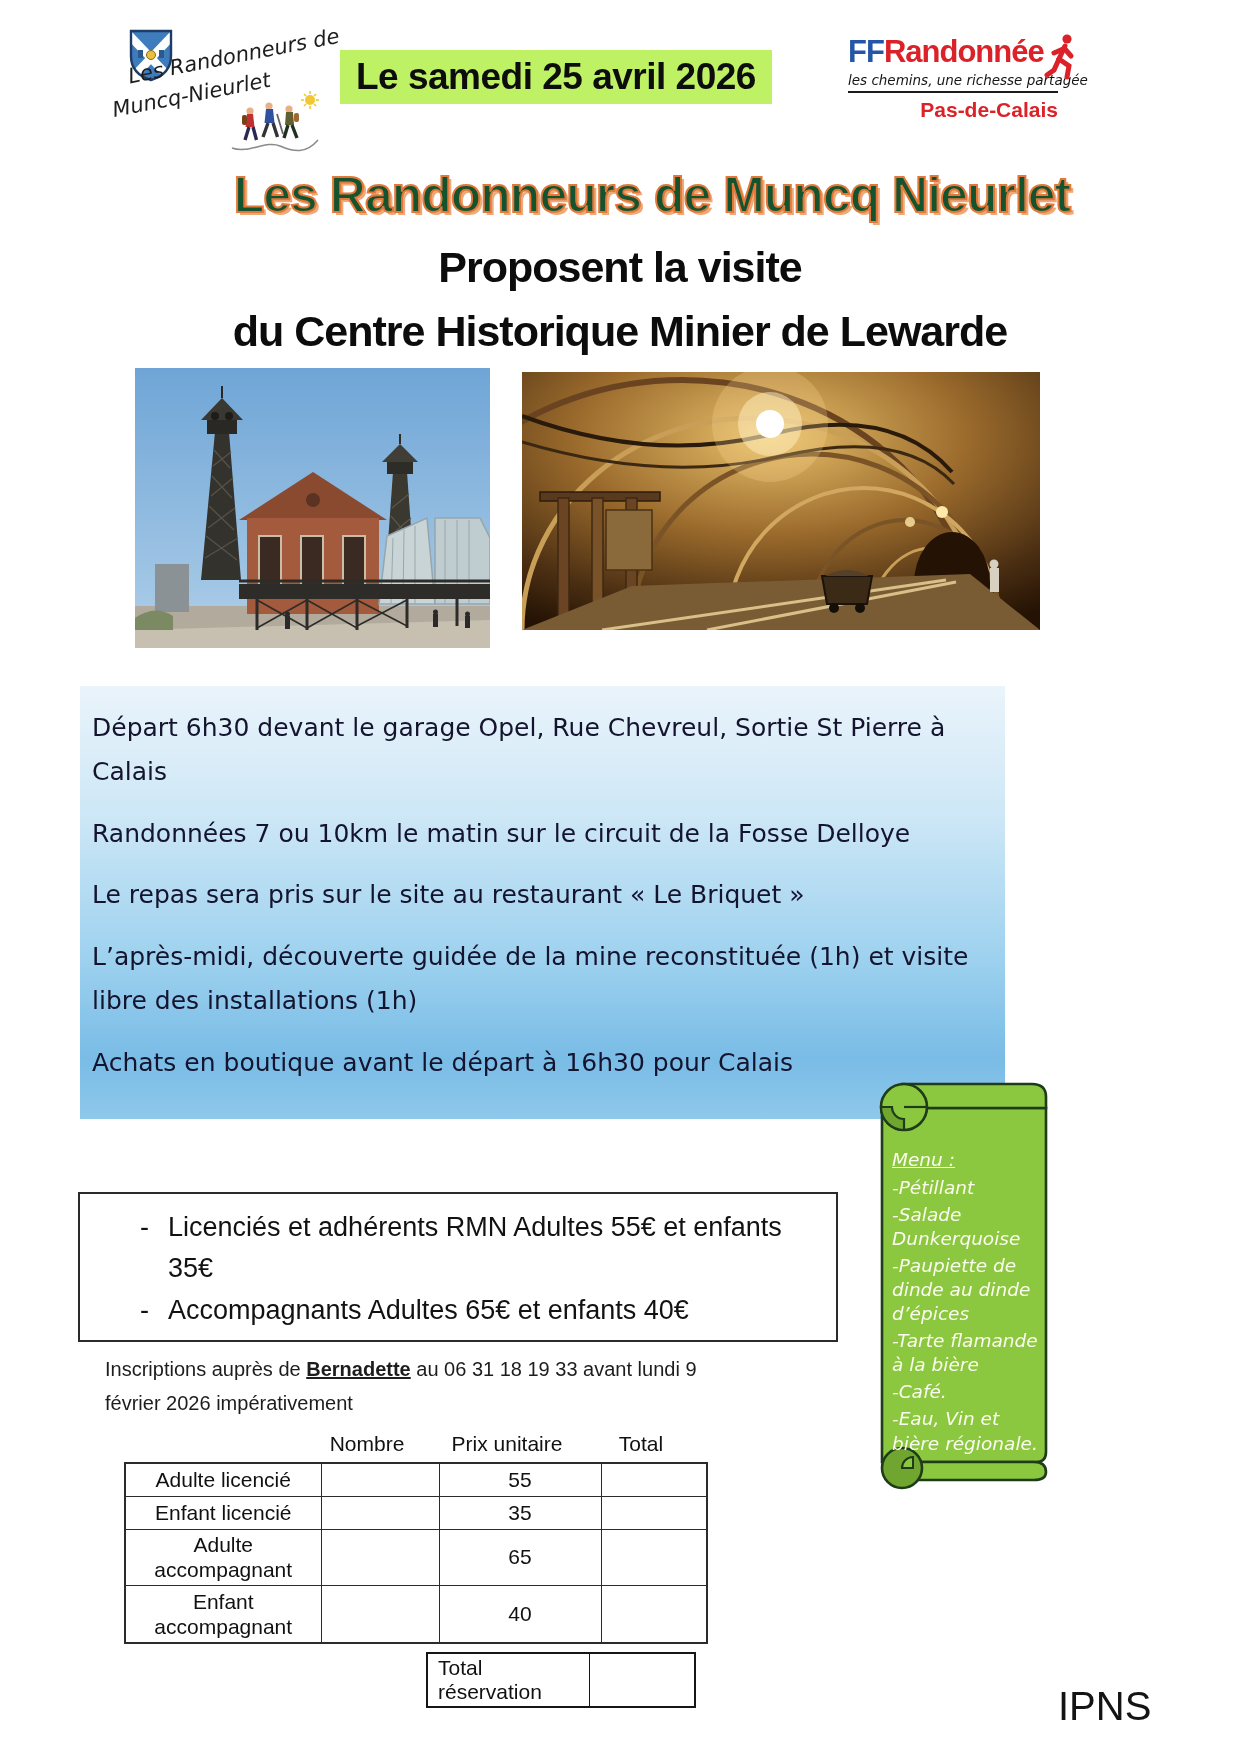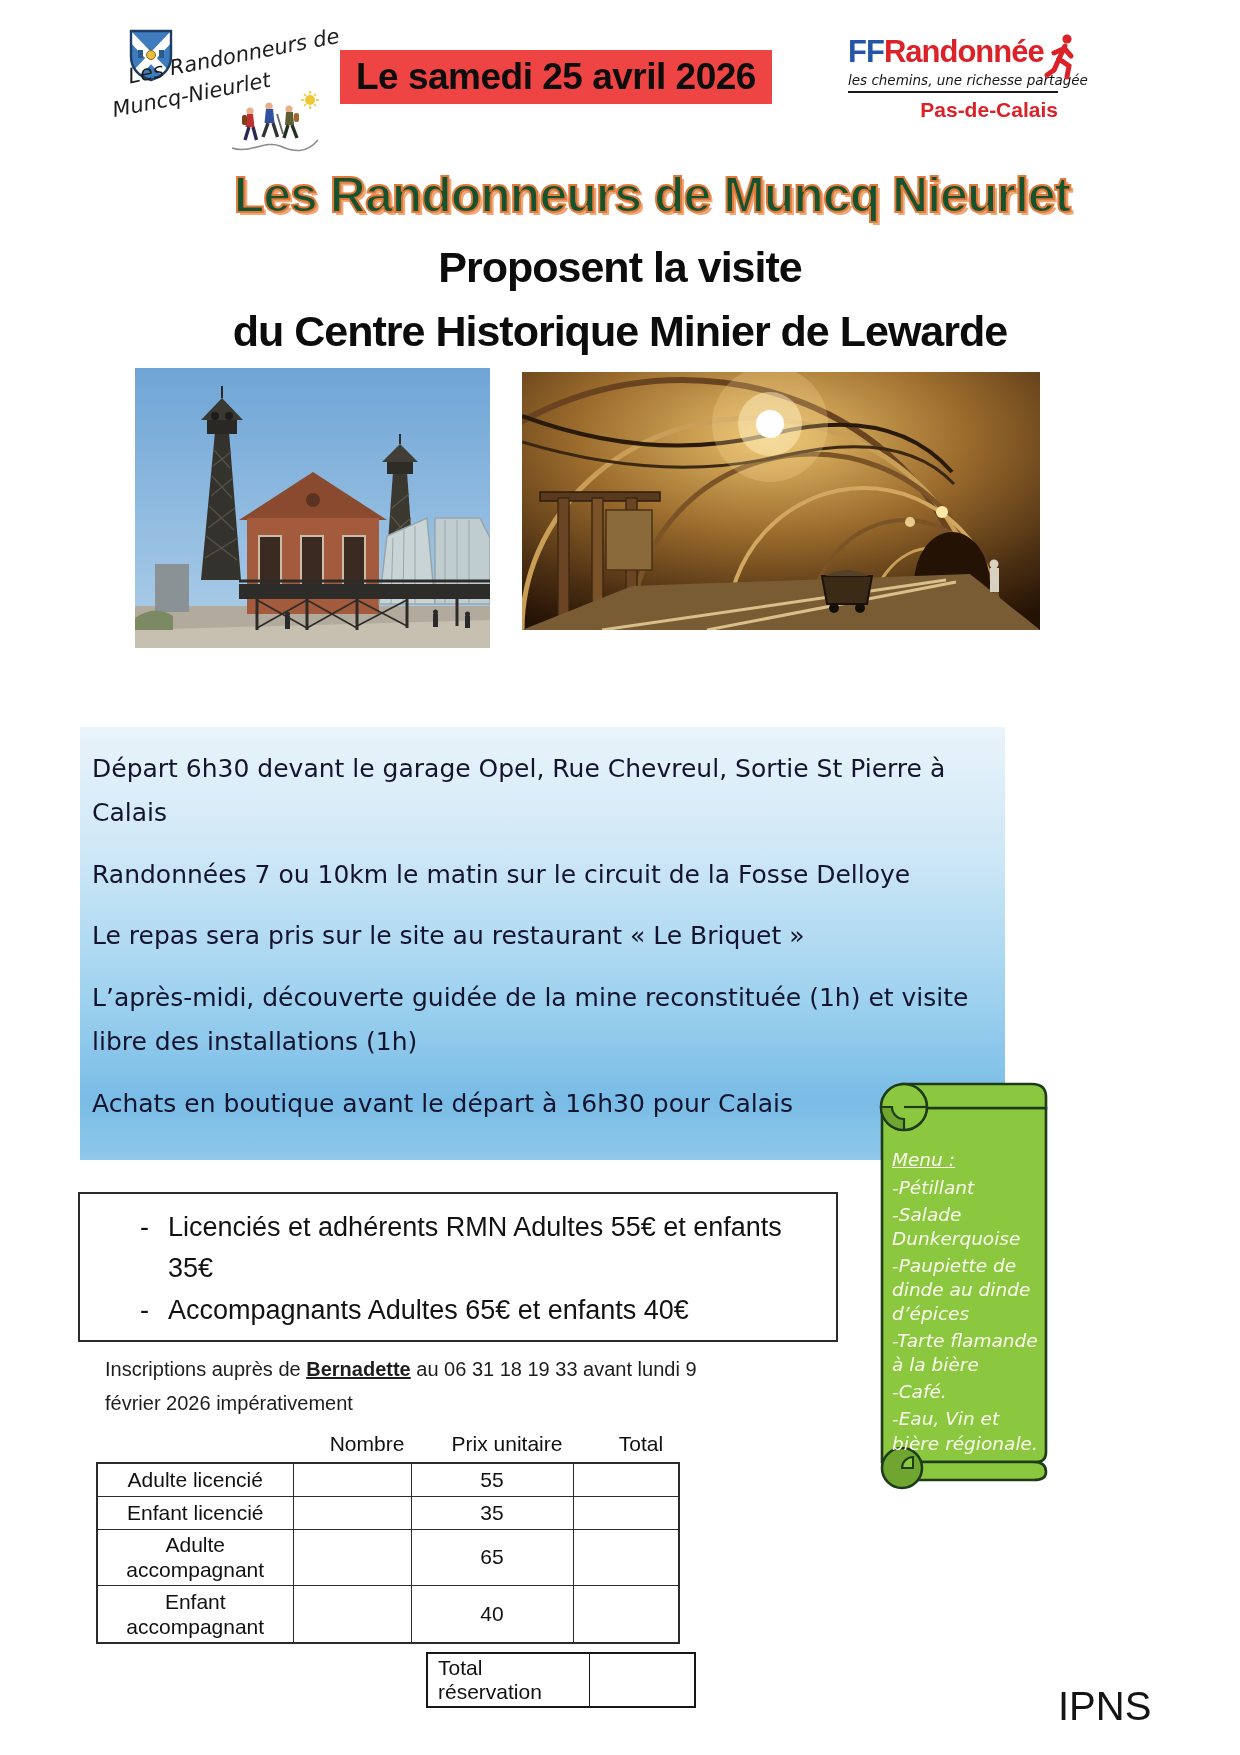--- a/index.html
+++ b/index.html
@@ -13,21 +13,21 @@
   #club-name{
     position:absolute;left:8px;top:42px;width:240px;
     transform:rotate(-11deg);transform-origin:left top;
     font-family:"DejaVu Sans",sans-serif;font-style:italic;font-size:21px;color:#1c1c1c;line-height:1.45;
   }
   #club-name .l1{padding-left:22px;display:block;}
   #club-name .l2{display:block;}
   #club-hikers{position:absolute;left:130px;top:66px;}
   #date-banner{
     position:absolute;left:340px;top:50px;height:44px;padding:5px 16px;
-    background:#ef4444;color:#0d0d0d;font-size:37px;font-weight:700;letter-spacing:-0.5px;
+    background:#bef264;color:#0d0d0d;font-size:37px;font-weight:700;letter-spacing:-0.5px;
     display:flex;align-items:center;white-space:nowrap;
   }
   #fede{position:absolute;left:848px;top:36px;width:210px;}
   #fede-row{white-space:nowrap;font-weight:800;font-size:31px;letter-spacing:-1px;line-height:1.05;}
   #fede-row .ff{color:#2456A8;}
   #fede-row .rando{color:#DA2228;}
   #fede-hiker{position:absolute;left:196px;top:-4px;}
   #fede-tagline{
     font-family:"DejaVu Sans",sans-serif;font-style:italic;font-size:13.5px;color:#151515;
     border-bottom:2px solid #1a1a1a;padding-bottom:3px;margin-top:3px;white-space:nowrap;
@@ -40,21 +40,21 @@
     -webkit-text-stroke:2px #E2793B;text-shadow:3px 3px 0 #EFA877;white-space:nowrap;margin-left:20px;
   }
   .h-black{position:absolute;left:0;width:100%;text-align:center;font-size:43px;font-weight:700;color:#0c0c0c;letter-spacing:-1px;white-space:nowrap;}
   #title-l1{top:243px;}
   #title-l2{top:307px;}
   
   #photo-left{position:absolute;left:135px;top:368px;width:355px;height:280px;}
   #photo-right{position:absolute;left:522px;top:372px;width:518px;height:258px;}
   
   #program-box{
-    position:absolute;left:80px;top:727px;width:925px;height:433px;box-sizing:border-box;
+    position:absolute;left:80px;top:686px;width:925px;height:433px;box-sizing:border-box;
     padding:20px 12px 0 12px;
     background:linear-gradient(180deg,#EAF4FB 0%,#CDE7F6 30%,#9FD2EF 62%,#79BCE6 86%,#8FC8EA 100%);
     font-family:"DejaVu Sans",sans-serif;font-size:25px;color:#14142e;
   }
   #program-box p{margin:0 0 18px 0;line-height:1.75;}
   
   #pricing-box{
     position:absolute;left:78px;top:1192px;width:760px;height:150px;box-sizing:border-box;
     border:2.5px solid #2b2b2b;background:#fff;padding:13px 10px 0 0;
     font-size:27px;color:#121212;
@@ -63,21 +63,21 @@
   .bullet-line .dash{position:absolute;left:60px;top:0;}
   
   #inscription{position:absolute;left:105px;top:1352px;width:640px;font-size:20px;line-height:1.7;color:#1d1d1d;}
   #inscription .who{font-weight:700;text-decoration:underline;}
   
   #tbl-headers{position:absolute;left:112px;top:1432px;width:582px;height:24px;font-size:21px;color:#111;}
   #tbl-headers span{position:absolute;text-align:center;top:0;}
   #th-nombre{left:196px;width:118px;}
   #th-prix{left:314px;width:162px;}
   #th-total{left:476px;width:106px;}
-  #resa-table{position:absolute;left:96px;top:1462px;border-collapse:collapse;table-layout:fixed;}
+  #resa-table{position:absolute;left:124px;top:1462px;border-collapse:collapse;table-layout:fixed;}
   #resa-table td{
     border:1.5px solid #2b2b2b;font-size:21px;color:#111;text-align:center;vertical-align:middle;
     line-height:1.2;padding:2px 4px;box-sizing:border-box;
   }
   #resa-table{border:2px solid #2b2b2b;}
   #total-table{position:absolute;left:426px;top:1652px;border-collapse:collapse;table-layout:fixed;border:2.5px solid #161616;}
   #total-table td{border:1.5px solid #161616;font-size:21px;color:#111;vertical-align:middle;padding:2px 4px 2px 10px;box-sizing:border-box;}
   
   #menu-scroll{position:absolute;left:868px;top:1076px;width:192px;height:416px;font-style:italic;}
   #menu-text{

